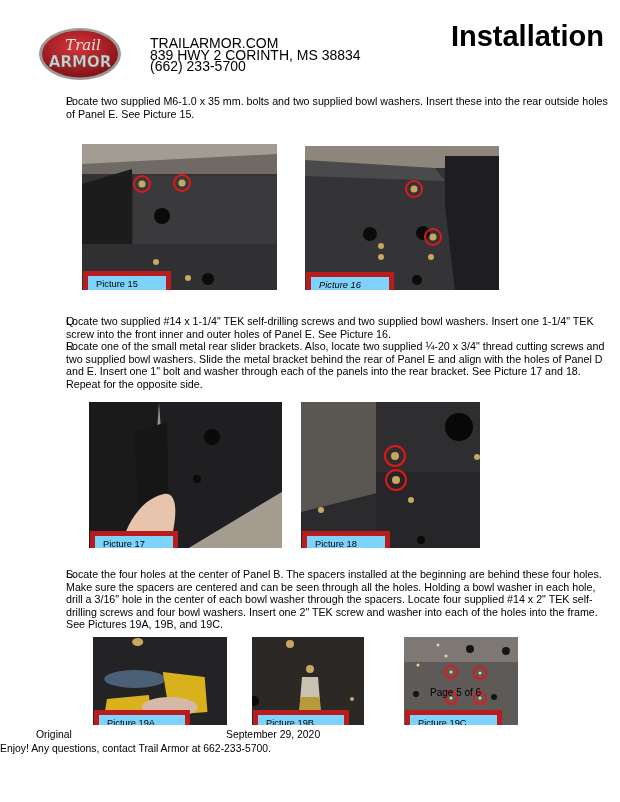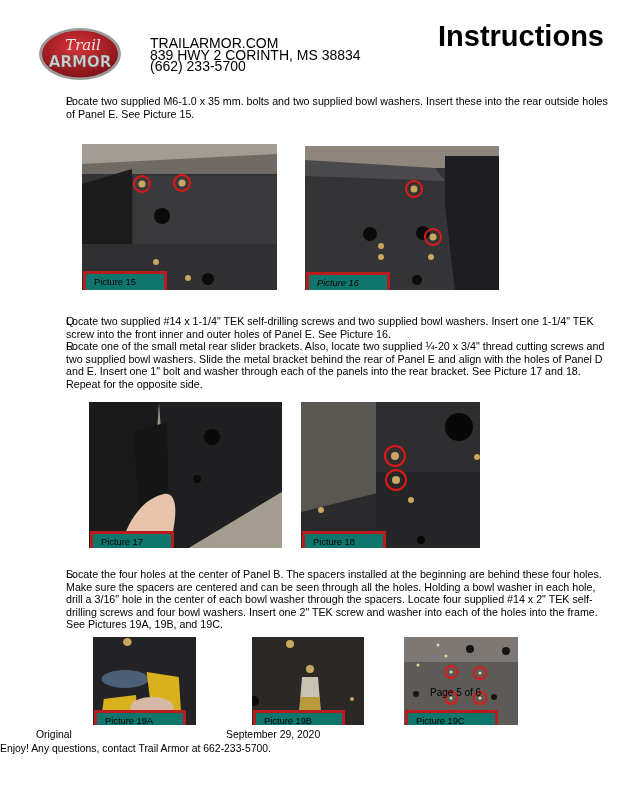--- a/index.html
+++ b/index.html
@@ -13,21 +13,21 @@
   #title { right: 16px; top: 20px; text-align: right; font-weight: bold; font-size: 29px; line-height: 33px; }
 
   
   .step { left: 66px; width: 545px; font-size: 10.7px; line-height: 12.6px; }
   .step .letter { position: absolute; left: 0; top: 0; }
   .step .body { }
 
   
   .photo { position: absolute; overflow: hidden; background: #2a2a2c; }
   .photo svg { position: absolute; left: 0; top: 0; width: 100%; height: 100%; }
-  .caption { position: absolute; background: #0f766e; border: 3px solid #b91c1c;
+  .caption { position: absolute; background: #7dd3fc; border: 5px solid #b91c1c;
              font-size: 9.3px; line-height: 11px; padding: 3px 8px 3px 8px; white-space: nowrap; }
 
   
   #footer-left { left: 36px; top: 729px; font-size: 10.4px; }
   #footer-date { left: 226px; top: 729px; font-size: 10.4px; }
   #footer-page { left: 430px; top: 687px; font-size: 10px; }
   #footer-enjoy { left: 0; width: 620px; top: 743px; text-align: left; font-size: 10.4px; }
 </style>
 </head>
 <body>
@@ -47,21 +47,21 @@
   </svg>
 </div>
 
 <div id="contact" class="abs">
   <div>TRAILARMOR.COM</div>
   <div>839 HWY 2 CORINTH, MS 38834</div>
   <div>(662) 233-5700</div>
 </div>
 
 <div id="title" class="abs">
-  <div>Instructions</div>
+  <div>Installation</div>
 </div>
 
 <div class="abs step" style="top:95px;">
   <span class="letter">P.</span>
   <div class="body">Locate two supplied M6-1.0 x 35 mm. bolts and two supplied bowl washers. Insert these into the rear outside holes of Panel E. See Picture 15.</div>
 </div>
 
 <div class="photo" style="left:82px; top:144px; width:195px; height:146px; background:#333234;">
   <svg viewBox="0 0 195 146" preserveAspectRatio="none">
     <rect x="0" y="0" width="195" height="30" fill="#6f6a64"></rect>
@@ -138,21 +138,21 @@
     <circle cx="95" cy="78" r="10" fill="none" stroke="#e01818" stroke-width="2"></circle>
   </svg>
   <div class="caption" style="left:1px; top:129px; padding-right:28px;">Picture 18</div>
 </div>
 
 <div class="abs step" style="top:568px;">
   <span class="letter">S.</span>
   <div class="body">Locate the four holes at the center of Panel B. The spacers installed at the beginning are behind these four holes. Make sure the spacers are centered and can be seen through all the holes. Holding a bowl washer in each hole, drill a 3/16" hole in the center of each bowl washer through the spacers. Locate four supplied #14 x 2" TEK self-drilling screws and four bowl washers. Insert one 2" TEK screw and washer into each of the holes into the frame. See Pictures 19A, 19B, and 19C.</div>
 </div>
 
-<div class="photo" style="left:93px; top:637px; width:103px; height:88px; background:#232325;">
+<div class="photo" style="left:93px; top:637px; width:118px; height:88px; background:#232325;padding-left:16px;">
   <svg viewBox="0 0 96 88" preserveAspectRatio="none">
     <ellipse cx="30" cy="42" rx="22" ry="9" fill="#5c7b9a" opacity="0.7"></ellipse>
     <circle cx="32" cy="5" r="4" fill="#c8a860"></circle>
     <polygon points="50,35 80,40 82,75 55,78" fill="#d9b11c"></polygon>
     <polygon points="10,62 40,58 42,78 8,80" fill="#d9b11c"></polygon>
     <ellipse cx="55" cy="70" rx="20" ry="10" fill="#d6b8a6"></ellipse>
   </svg>
   <div class="caption" style="left:1px; top:73px; padding-right:30px;">Picture 19A</div>
 </div>
 

